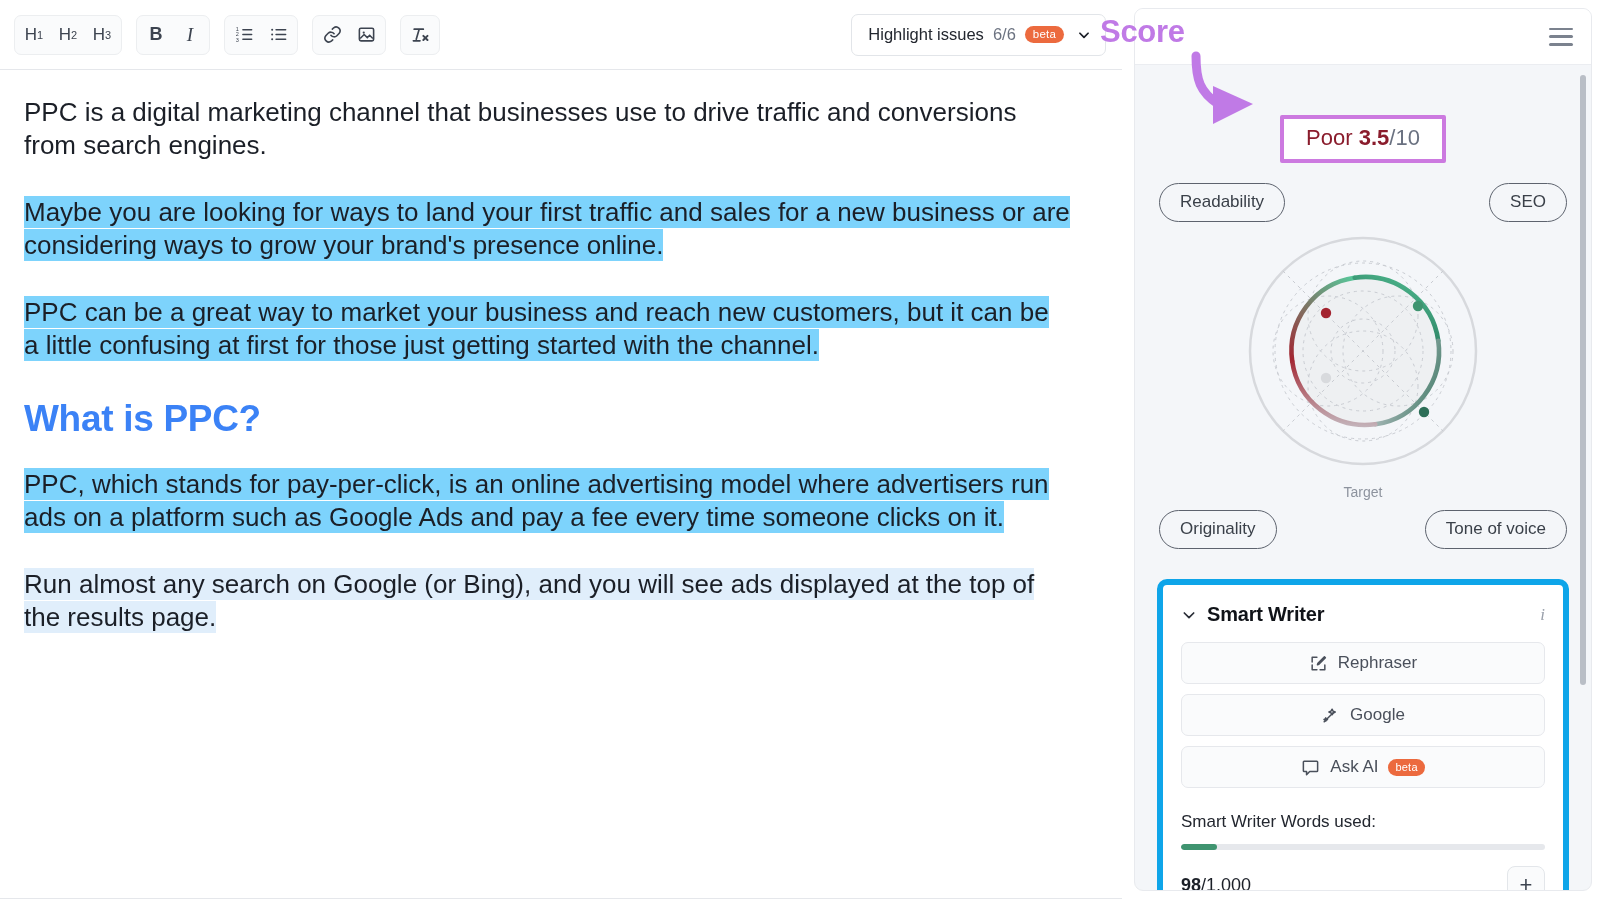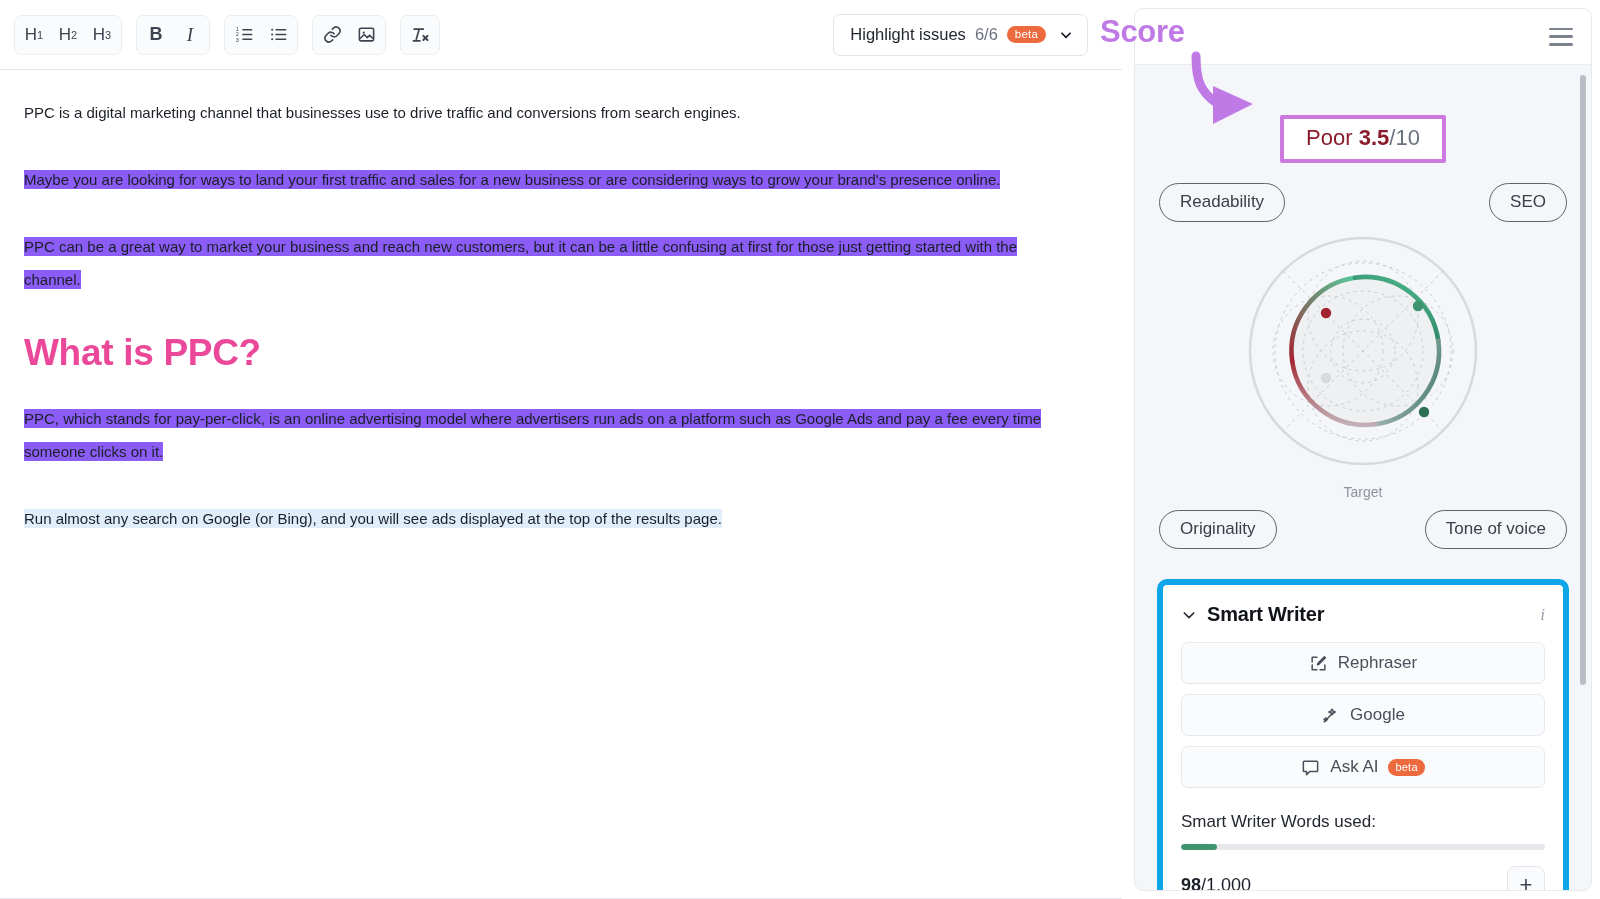--- a/index.html
+++ b/index.html
@@ -53,47 +53,47 @@
   .tb-spacer { flex: 1 1 auto; }
 
   .highlight-select {
     display: flex; align-items: center; gap: 9px;
     height: 42px;
     border: 1px solid #e2e5e9;
     border-radius: 7px;
     background: #ffffff;
     padding: 0 14px 0 16px;
     cursor: pointer;
-    margin-right: 20px;
+    margin-right: 2px;
   }
   .hl-label { font-size: 16.5px; color: #23272f; }
   .hl-count { font-size: 16.5px; color: #6b7280; }
   .badge-beta {
     background: #ec6a3e; color:#fff;
     font-size: 11.5px; font-weight: 400;
     border-radius: 9px; padding: 2px 8px 3px;
     letter-spacing: .2px;
   }
   .chev { width: 14px; height: 14px; display:block; margin-left:4px; }
 
   .doc {
     flex: 1 1 auto; overflow: hidden;
     padding: 26px 52px 0 24px;
     background: #ffffff;
     border-bottom: 1px solid #e5e7eb;
   }
   .doc p {
-    font-size: 15px; line-height: 33px; color: #1b1f27;
+    font-size: 26px; line-height: 33px; color: #1b1f27;
     margin: 0 0 34px 0; max-width: 1046px;
   }
   .doc h2 {
     font-size: 37px; line-height: 46px; font-weight: 700;
-    color: #ec4899; margin: 0 0 26px 0; letter-spacing: -0.3px;
-  }
-  .hl-purple { background: #8b5cf6; box-decoration-break: clone; -webkit-box-decoration-break: clone; padding: 1px 0; }
+    color: #3b82f6; margin: 0 0 26px 0; letter-spacing: -0.3px;
+  }
+  .hl-purple { background: #7dd3fc; box-decoration-break: clone; -webkit-box-decoration-break: clone; padding: 1px 0; }
   .hl-blue   { background: #e0eefb; box-decoration-break: clone; -webkit-box-decoration-break: clone; padding: 1px 0; }
 
   
   .right-col {
     width: 478px; height: 899px;
     background: #ffffff;
     padding: 8px 8px 8px 12px;
     position: relative;
   }
   .panel {

